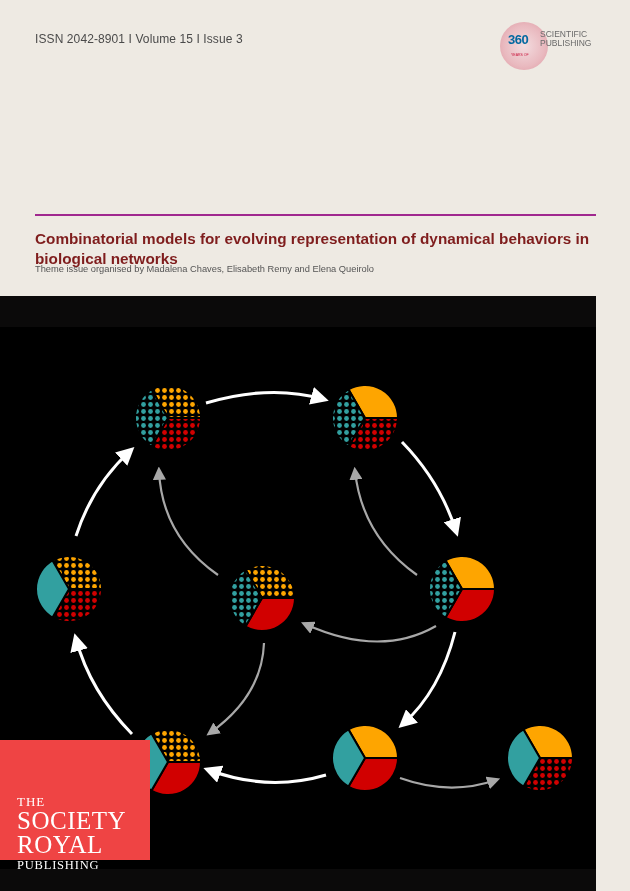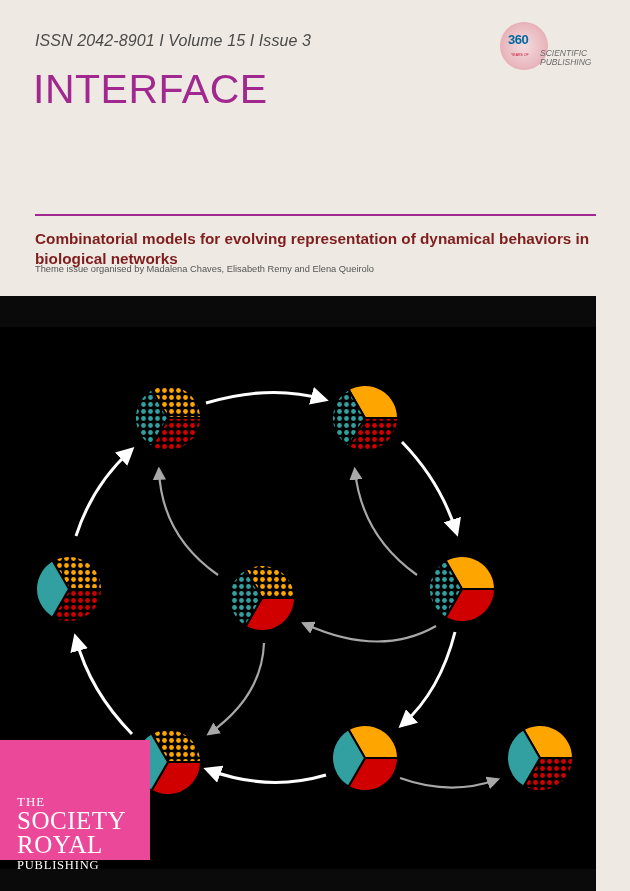--- a/index.html
+++ b/index.html
@@ -1,44 +1,43 @@
 <!DOCTYPE html>
 <html><head>
 <meta charset="utf-8">
 <style>
   * { margin: 0; padding: 0; box-sizing: border-box; }
   html, body { width: 630px; height: 891px; overflow: hidden; }
   body { background: #eeeae3; position: relative; font-family: "Liberation Sans", sans-serif; }
-  .issn { position: absolute; left: 35px; top: 32px; font-size: 16px; color: #4a4a4a; letter-spacing: 0.1px; font-style: italic; }
+  .issn { position: absolute; left: 35px; top: 32px; font-size: 12px; color: #4a4a4a; letter-spacing: 0.1px; }
   .journal-title { position: absolute; left: 33px; top: 68px; color: #a0288f; font-size: 41px; line-height: 42px; font-weight: normal; letter-spacing: 0.5px; }
   .logo360 { position: absolute; left: 500px; top: 22px; width: 110px; height: 50px; }
   .logo-ring { position: absolute; left: 0; top: 0; width: 48px; height: 48px; border-radius: 50%; background: radial-gradient(circle, #f3dcdf 0%, #e9b9bf 60%, #dd97a0 100%); }
   .logo-num { position: absolute; left: 8px; top: 10px; font-size: 13px; font-weight: bold; color: #0369a1; letter-spacing: -0.5px; }
   .logo-years { position: absolute; left: 11px; top: 31px; font-size: 3.5px; color: #c8143b; }
-  .logo-text { position: absolute; left: 40px; top: 27px; font-size: 8.5px; line-height: 9px; color: #6a6a6a; font-style: italic; }
+  .logo-text { position: absolute; left: 40px; top: 8px; font-size: 8.5px; line-height: 9px; color: #6a6a6a; }
   .rule { position: absolute; left: 35px; top: 214px; width: 561px; height: 2px; background: #a0288f; }
   .issue-title { position: absolute; left: 35px; top: 229px; width: 560px; font-size: 15.3px; line-height: 20px; color: #7f1d1d; font-weight: bold; }
   .organisers { position: absolute; left: 35px; top: 264px; font-size: 9.3px; color: #555; }
   .art { position: absolute; left: 0; top: 296px; width: 596px; height: 595px; background: #000; }
   .art-band { position: absolute; left: 0; top: 0; width: 596px; height: 31px; background: #0b0a0a; }
   .art-band-bottom { position: absolute; left: 0; bottom: 0; width: 596px; height: 22px; background: #0b0a0a; }
   .art svg { position: absolute; left: 0; top: 0; }
-  .rsp { position: absolute; left: 0; top: 740px; width: 150px; height: 120px; background: #ec4899; }
+  .rsp { position: absolute; left: 0; top: 740px; width: 150px; height: 120px; background: #ef4444; }
   .rsp-text { position: absolute; left: 17px; top: 54px; color: #fff; font-family: "Liberation Serif", serif; }
   .rsp-the { font-size: 13px; line-height: 15px; letter-spacing: 1px; }
   .rsp-big { font-size: 25px; line-height: 24px; letter-spacing: 0.5px; }
   .rsp-pub { font-size: 12.5px; line-height: 16px; letter-spacing: 0.8px; }
 </style>
 </head>
 <body>
 
 <div class="issn">ISSN 2042-8901  I  Volume 15  I  Issue 3</div>
 
 <div class="journal-title">
-  <div>INTERFACE</div>
 </div>
 
 <div class="logo360">
   <div class="logo-ring"></div>
   <div class="logo-num">360</div>
   <div class="logo-years">YEARS OF</div>
   <div class="logo-text">
     <div>SCIENTIFIC</div>
     <div>PUBLISHING</div>
   </div>

